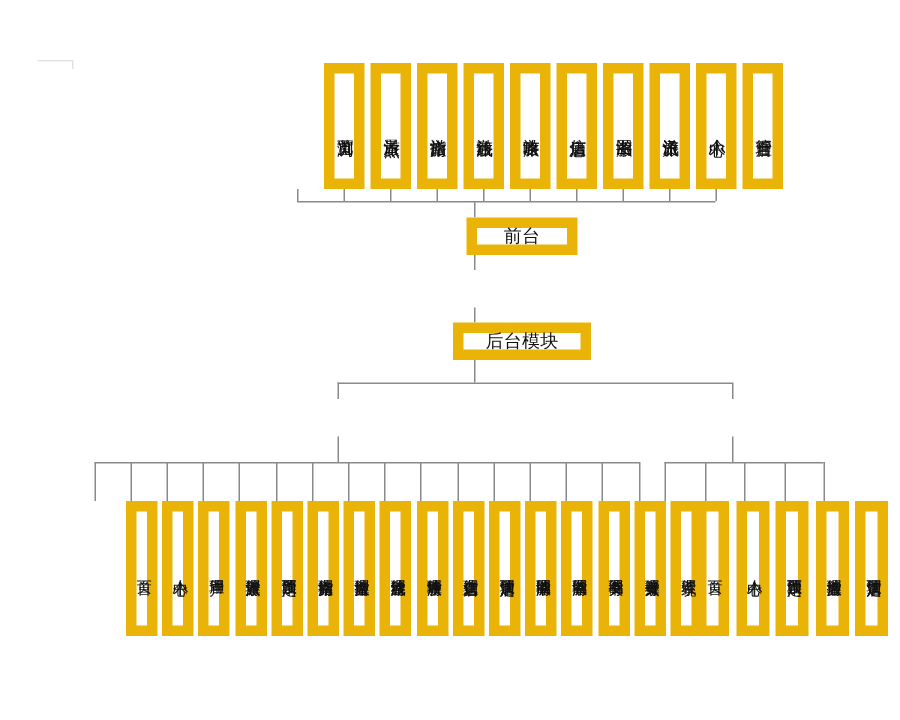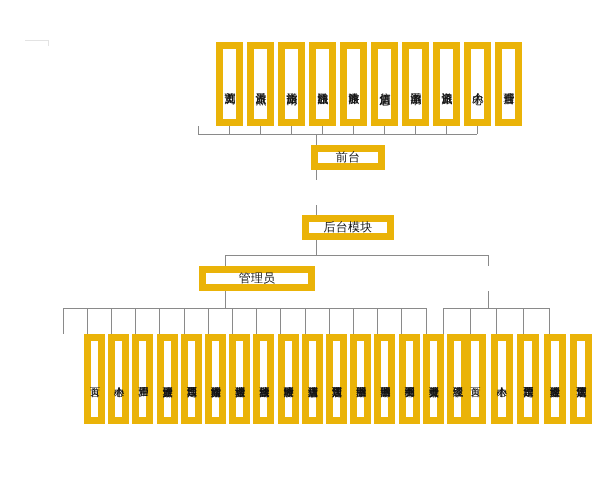--- a/index.html
+++ b/index.html
@@ -137,21 +137,20 @@
 
   <div class="ln v" id="root-to-be" style="left: 316px; top: 205px; height: 10px;"></div>
 
   <div class="node horiz" id="box-backend" style="left: 270px; top: 215px; width: 92px; height: 25px;">后台模块</div>
 
   <div class="ln v" id="be-drop" style="left: 316px; top: 240px; height: 15px;"></div>
   <div class="ln h" id="role-bus" style="left: 225px; top: 255px; width: 263px;"></div>
   <div class="ln v" id="role-admin-drop" style="left: 225px; top: 255px; height: 11px;"></div>
   <div class="ln v" id="role-user-drop" style="left: 488px; top: 255px; height: 11px;"></div>
 
-  <div class="node horiz" id="box-admin" style="left: 167px; top: 266px; width: 116px; height: 25px;">管理员</div>
 
 
   <div class="ln v" id="admin-stem" style="left: 225px; top: 291px; height: 17px;"></div>
   <div class="ln h" id="admin-bus" style="left: 62.5px; top: 308px; width: 363px;"></div>
   <div id="admin-row">
       <div class="node vert tight" style="left: 52px; top: 334px; width: 21px; height: 90px;">首页</div>
       <div class="node vert tight" style="left: 76.2px; top: 334px; width: 21px; height: 90px;">个人中心</div>
       <div class="node vert tight" style="left: 100.4px; top: 334px; width: 21px; height: 90px;">用户管理</div>
       <div class="node vert tight" style="left: 124.6px; top: 334px; width: 21px; height: 90px;">旅游景点管理</div>
       <div class="node vert tight" style="left: 148.8px; top: 334px; width: 21px; height: 90px;">门票预定管理</div>

